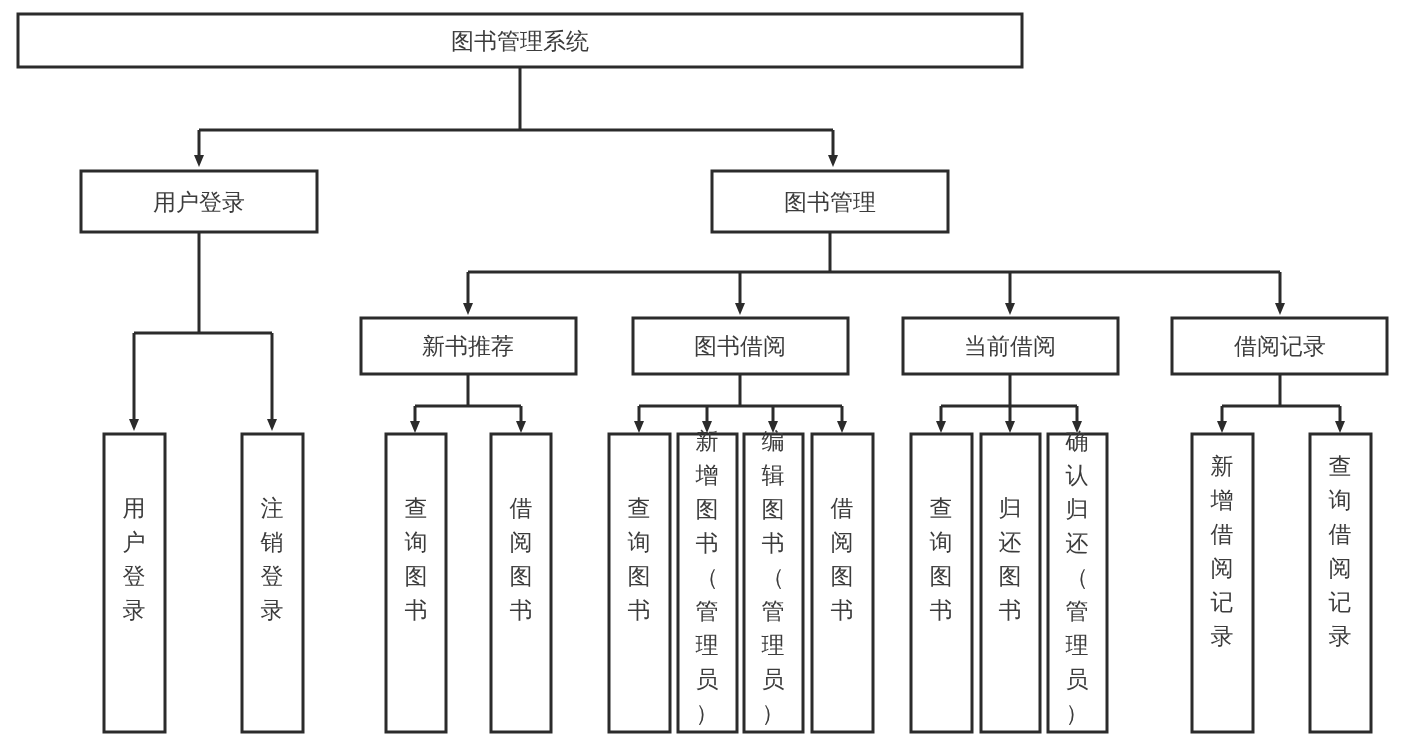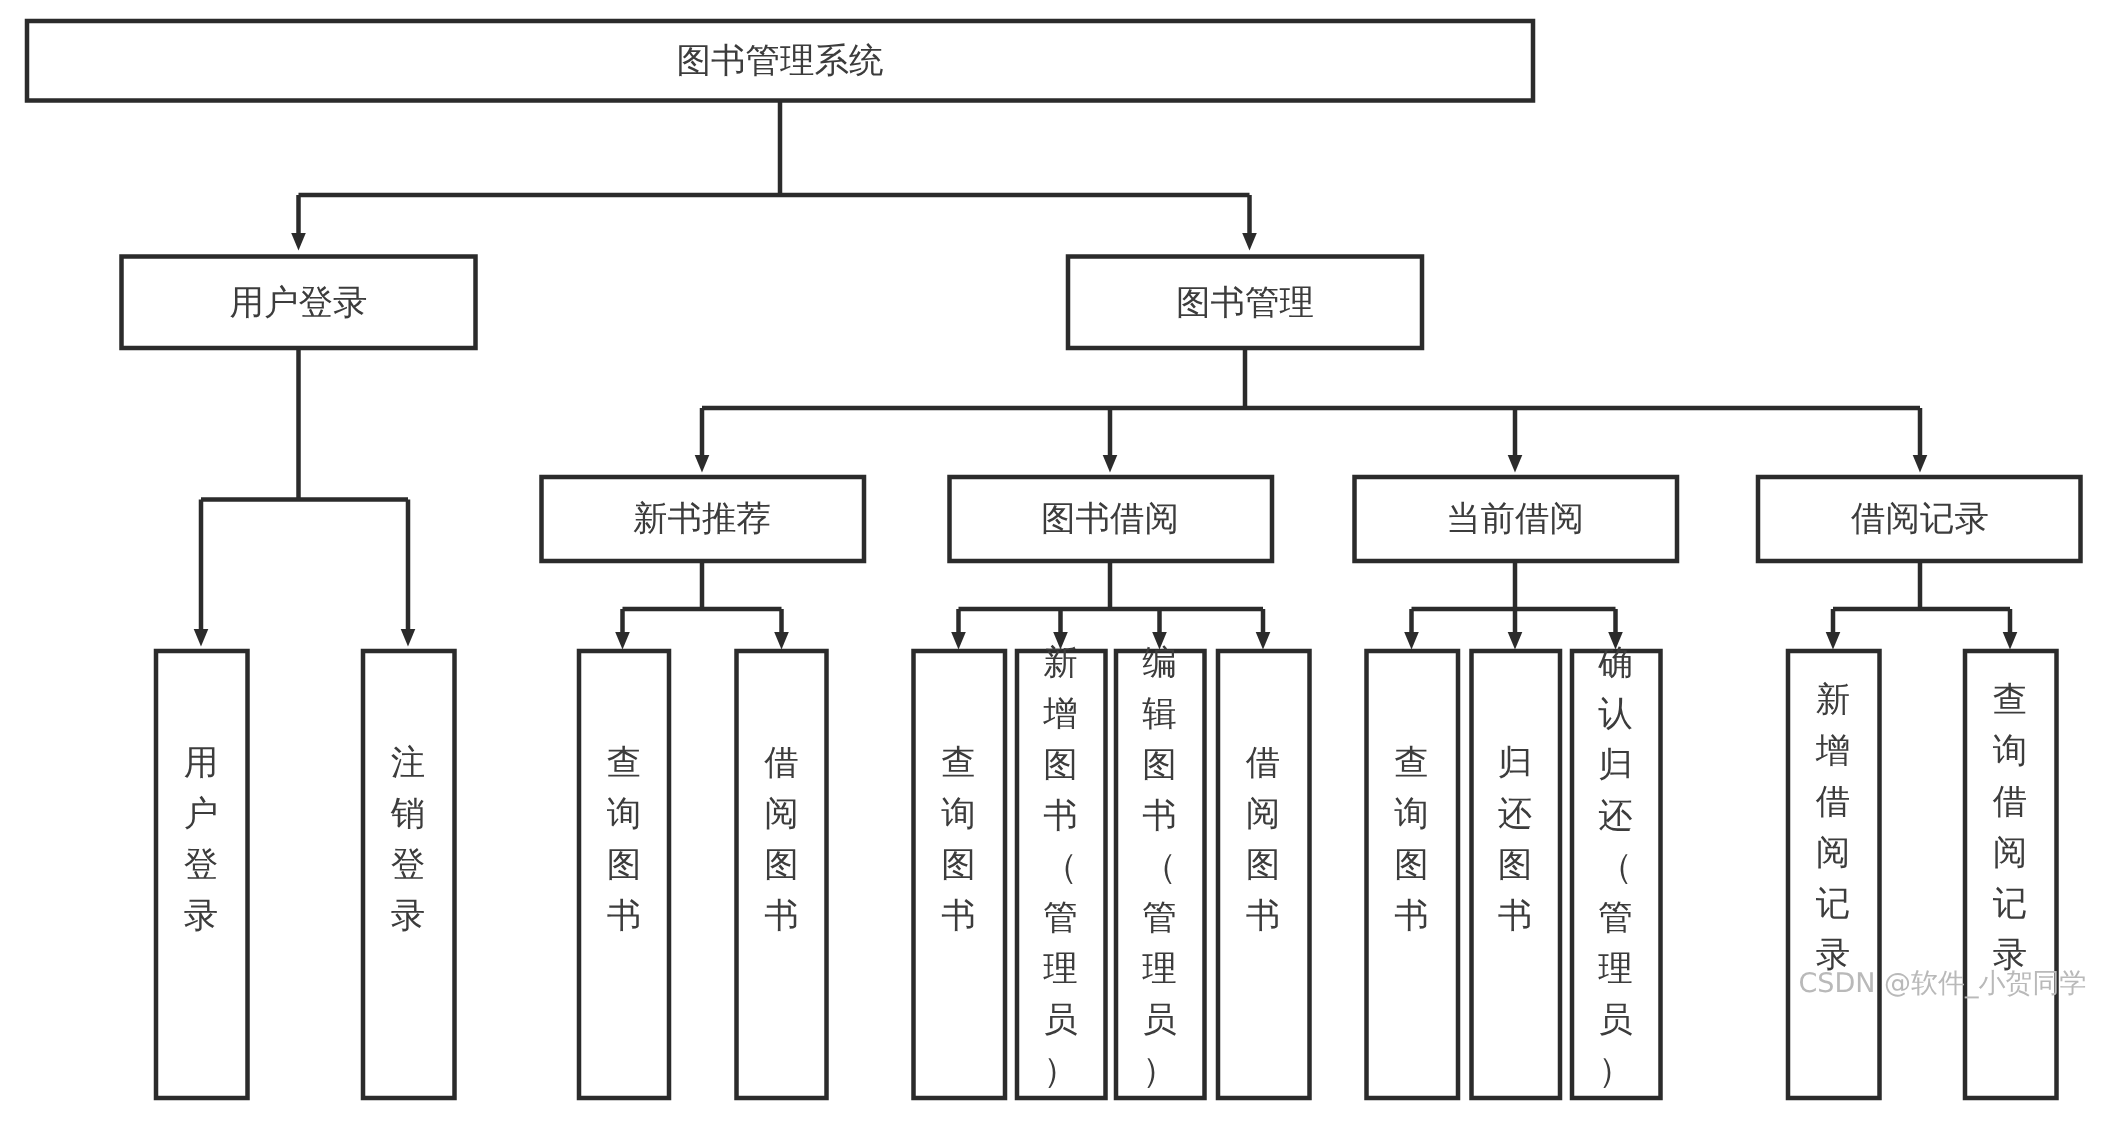--- a/index.html
+++ b/index.html
@@ -225,15 +225,14 @@
       <text class="node-label-vertical" x="1222" y="474"><tspan x="1222" y="474">新</tspan><tspan x="1222" y="508">增</tspan><tspan x="1222" y="542">借</tspan><tspan x="1222" y="576">阅</tspan><tspan x="1222" y="610">记</tspan><tspan x="1222" y="644">录</tspan></text>
     </g>
 
     <g>
       <rect class="node-box" x="1310" y="434" width="61" height="298"></rect>
       <text class="node-label-vertical" x="1340" y="474"><tspan x="1340" y="474">查</tspan><tspan x="1340" y="508">询</tspan><tspan x="1340" y="542">借</tspan><tspan x="1340" y="576">阅</tspan><tspan x="1340" y="610">记</tspan><tspan x="1340" y="644">录</tspan></text>
     </g>
 
   </svg>
 
-  <div class="watermark">CSDN @软件_小贺同学</div>
 
 </div>
 
 </body></html>

